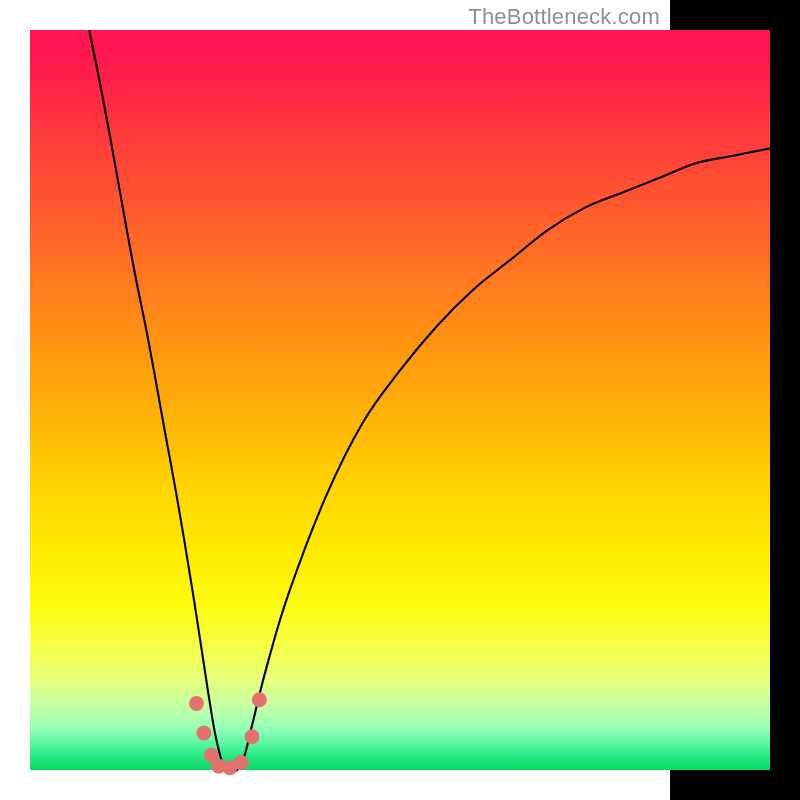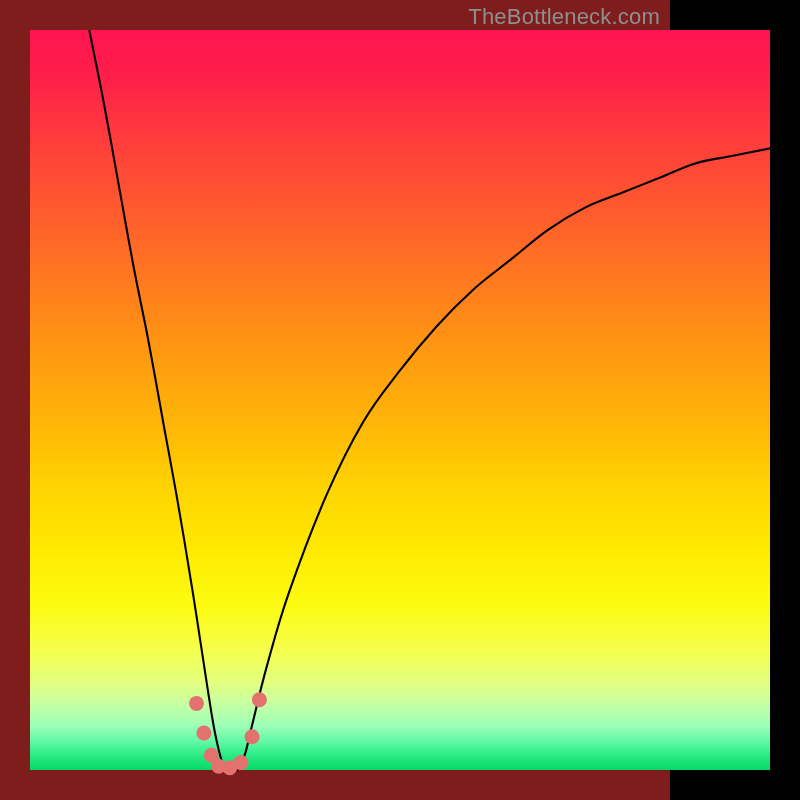--- a/index.html
+++ b/index.html
@@ -9,21 +9,21 @@
     height: 800px;
     background: #000;
     font-family: Arial, Helvetica, sans-serif;
   }
   .frame {
     position: absolute;
     top: 0;
     left: 0;
     width: 670px;
     height: 800px;
-    background: #7f1d1d;
+    background: #ffffff;
     text-decoration: underline;
   }
   .plot-area {
     position: absolute;
     top: 30px;
     left: 30px;
     width: 740px;
     height: 740px;
     
     background: linear-gradient(

